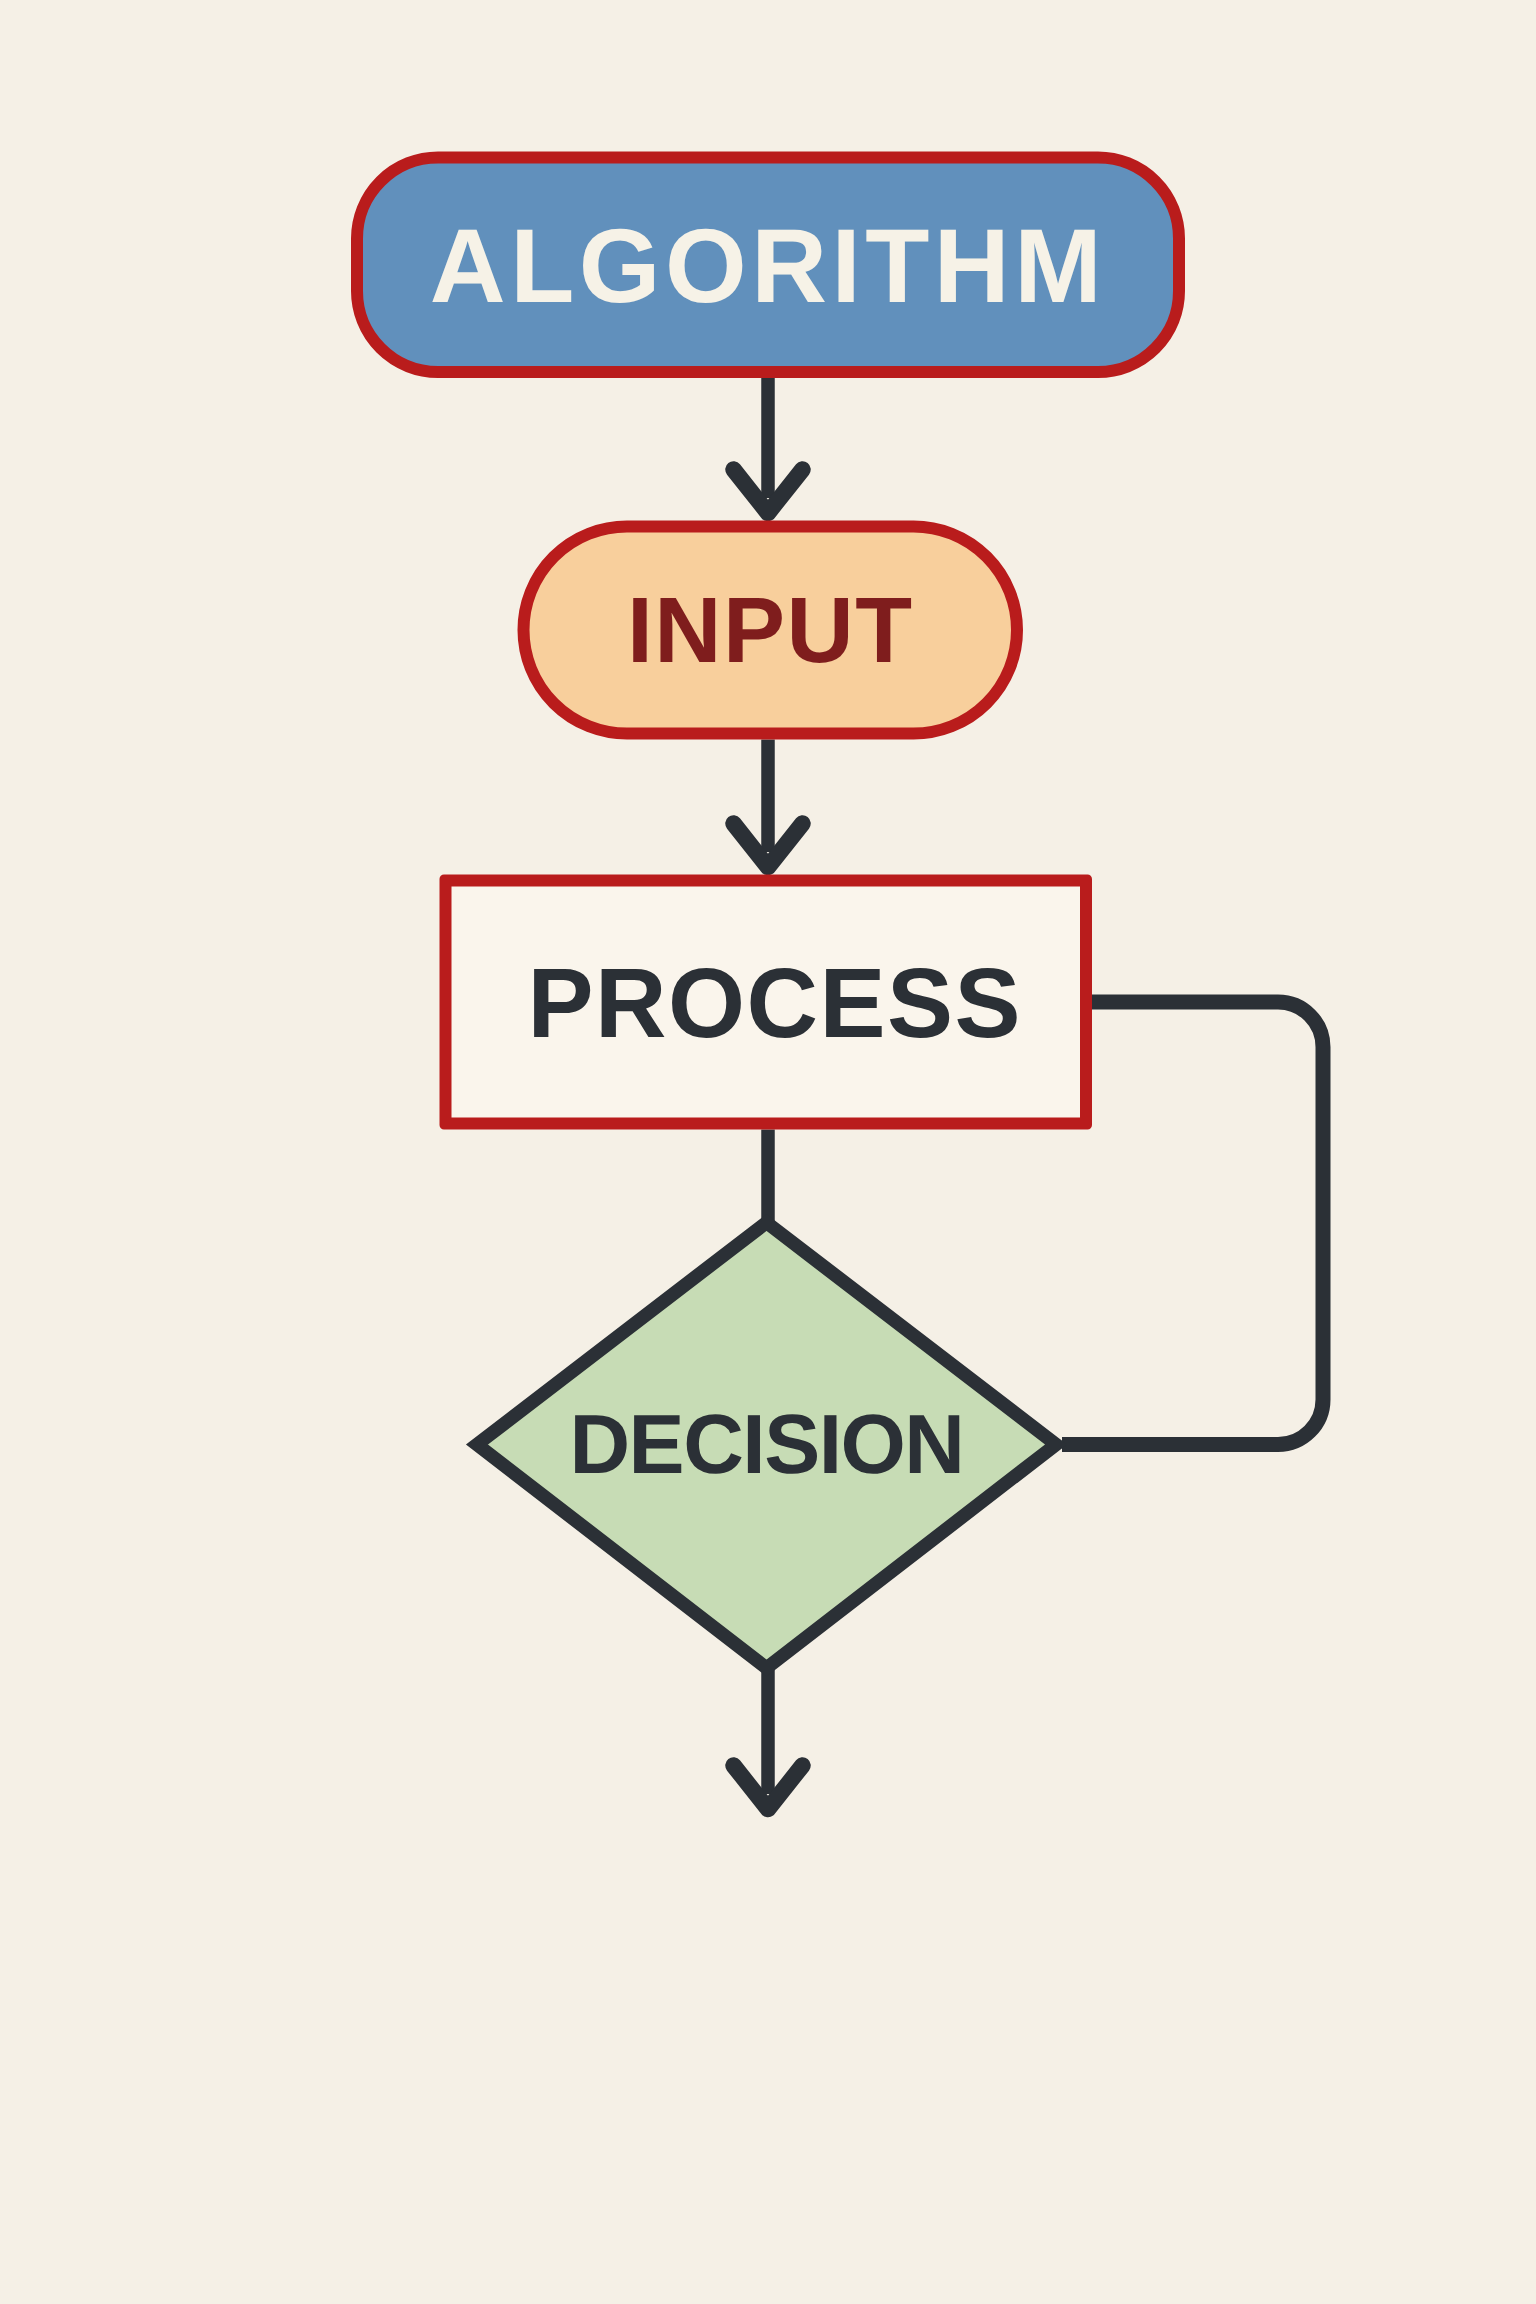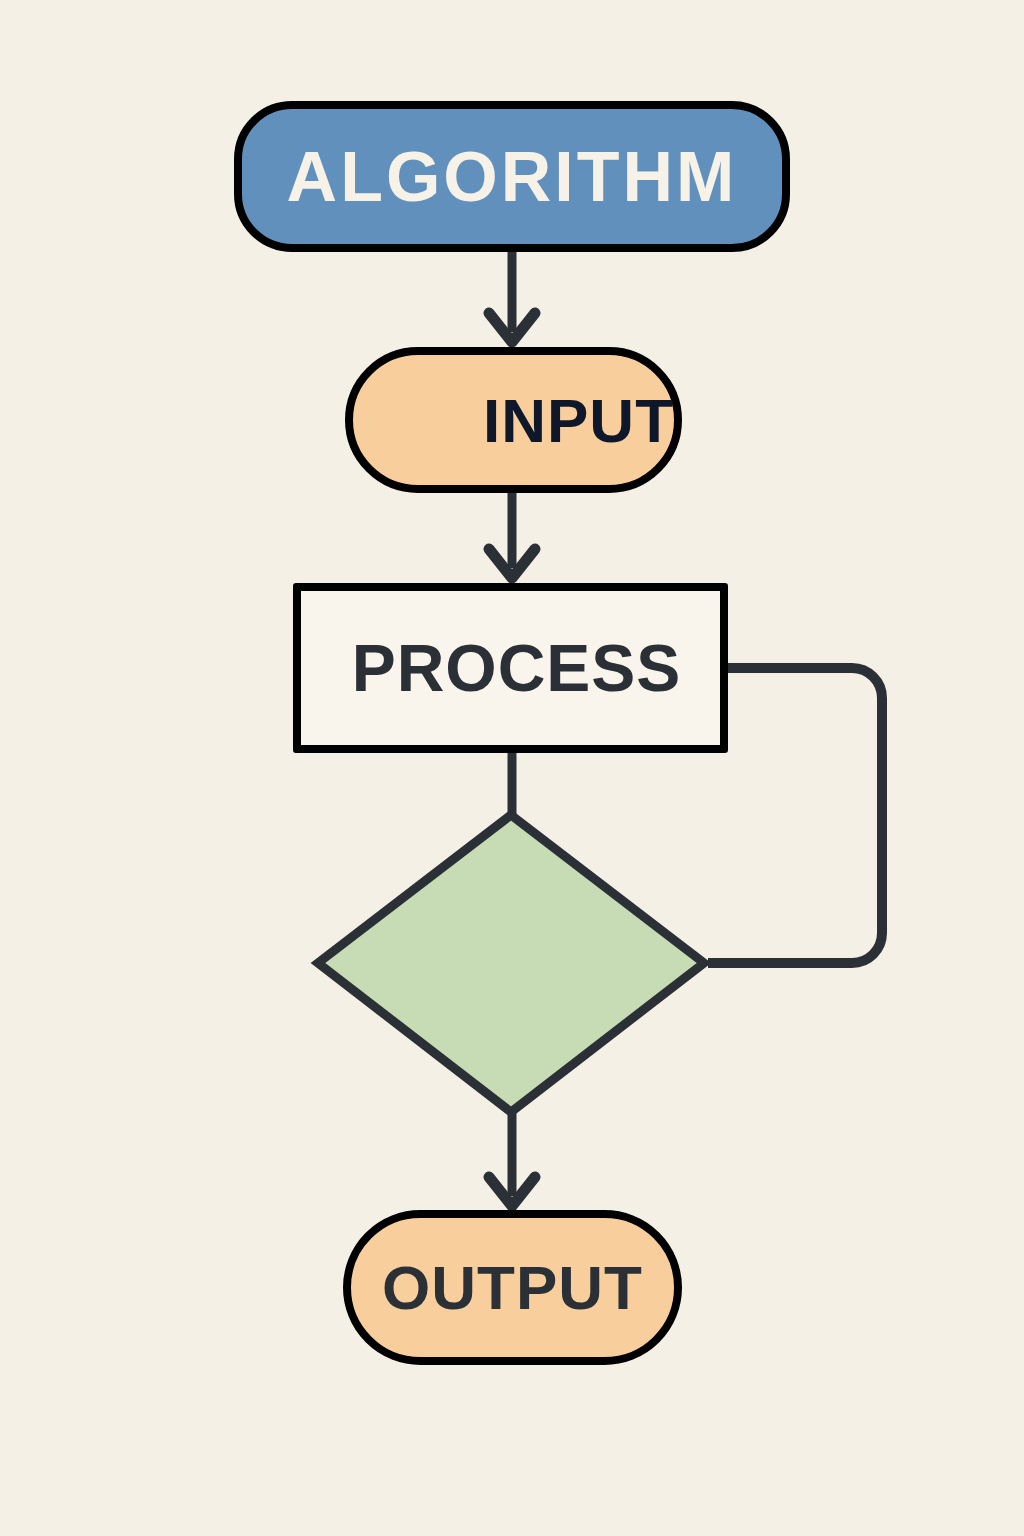--- a/index.html
+++ b/index.html
@@ -21,21 +21,21 @@
     left: 0;
     top: 0;
     width: 1024px;
     height: 1536px;
     z-index: 1;
   }
   .node {
     position: absolute;
     z-index: 2;
     box-sizing: border-box;
-    border: 8px solid #000000;
+    border: 8px solid #b91c1c;
     display: flex;
     align-items: center;
     justify-content: center;
     text-align: center;
     font-weight: 700;
     color: #2b3036;
   }
   .node-algorithm {
     left: 234px; top: 101px;
     width: 556px; height: 151px;
@@ -97,26 +97,24 @@
 
     <path d="M728 668 L852 668 A30 30 0 0 1 882 698 L882 933 A30 30 0 0 1 852 963 L708 963" fill="none" stroke-width="10" stroke="#2b3036"></path>
 
     <polygon points="511,815 704,963 511,1112 318,963" stroke="#2b3036" stroke-width="9" stroke-linejoin="miter" fill="#c7dcb5"></polygon>
   </svg>
 
   <div class="node node-algorithm" style="background-color: rgb(97, 144, 188); color: rgb(246, 242, 231);">
     <span>ALGORITHM</span>
   </div>
 
-  <div class="node node-input" style="background-color: rgb(248, 207, 156); color: #0f172a; justify-content: flex-end;">
+  <div class="node node-input" style="background-color: rgb(248, 207, 156); color: #7f1d1d;">
     <span>INPUT</span>
   </div>
 
   <div class="node node-process" style="background-color: rgb(250, 245, 236); color: rgb(43, 48, 54); padding-left: 12px;">
     <span>PROCESS</span>
   </div>
 
+  <div class="decision-label" style="color: rgb(43, 48, 54);">DECISION</div>
 
-  <div class="node node-output" style="background-color: rgb(248, 207, 156); color: rgb(43, 48, 54);">
-    <span>OUTPUT</span>
-  </div>
 
 </div>
 
 </body></html>

